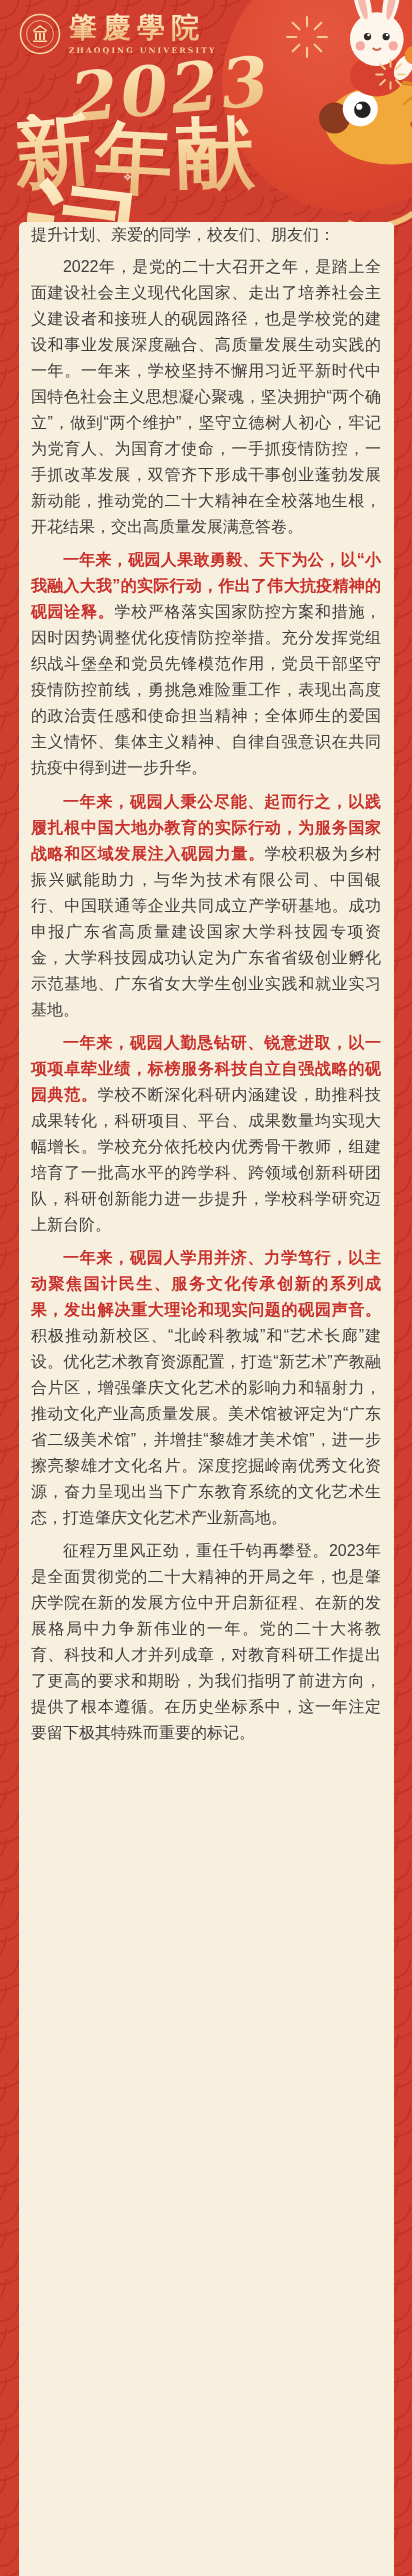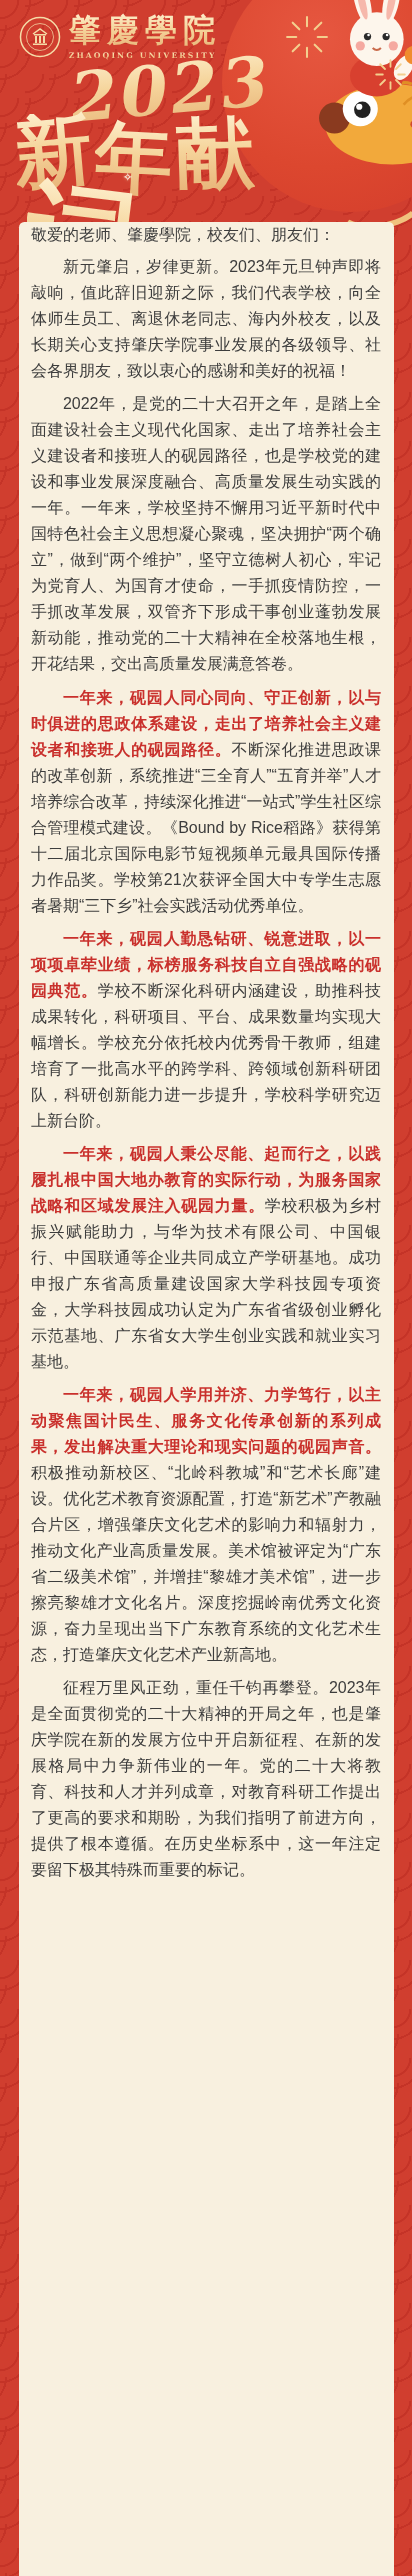--- a/index.html
+++ b/index.html
@@ -19,21 +19,21 @@
   }
   
   .festive-circle{
     position:absolute;left:222px;top:-46px;width:258px;height:258px;border-radius:50%;
     background:radial-gradient(circle at 38% 32%, #e65740 0%, #dc472f 55%, #d23b2b 100%);
     z-index:1;
   }
   .logo{position:absolute;left:18.5px;top:13.4px;display:flex;align-items:center;z-index:3;}
   .seal{width:42px;height:42px;flex:0 0 42px;}
   .logo-names{margin-left:8.2px;}
-  .logo-zh{font-family:Liberation Serif, serif;font-weight:bold;font-size:32px;letter-spacing:6.2px;line-height:1.1;}
+  .logo-zh{font-family:Liberation Serif, serif;font-weight:bold;font-size:28px;letter-spacing:6.2px;line-height:1.1;}
   .logo-en{font-family:"DejaVu Serif",serif;font-weight:bold;font-size:7.7px;letter-spacing:2.1px;margin-top:2.1px;}
   .year{
     position:absolute;left:70px;top:49px;z-index:3;
     font-family:"DejaVu Serif",serif;font-style:italic;font-weight:bold;
     font-size:68px;transform:rotate(-5deg);letter-spacing:3.1px;
   }
   .calligraphy{position:absolute;left:14.4px;top:112px;z-index:3;width:350px;
     font-family:"DejaVu Serif",serif;font-weight:bold;}
   .calligraphy .ch{display:inline-block;font-size:78px;line-height:1;}
   .calligraphy .ch1{transform:rotate(-5deg);}
@@ -157,26 +157,25 @@
   <span class="ch ch2 gold-text">年</span>
   <span class="ch ch3 gold-text">献</span>
   <span class="ch ch4 gold-text">词</span>
 </div>
 <div class="sparkle sp1">✦</div>
 <div class="sparkle sp2">✧</div>
 
 <div class="card">
 
   <div class="body-text">
-    <p class="salutation">敬爱的老师、肇慶學院，校友们、朋友们：</p>
+    <p class="salutation">提升计划、亲爱的同学，校友们、朋友们：</p>
 
-    <p class="para"><span class="lead"></span><span>新元肇启，岁律更新。2023年元旦钟声即将敲响，值此辞旧迎新之际，我们代表学校，向全体师生员工、离退休老同志、海内外校友，以及长期关心支持肇庆学院事业发展的各级领导、社会各界朋友，致以衷心的感谢和美好的祝福！</span></p>
     <p class="para"><span class="lead"></span><span>2022年，是党的二十大召开之年，是踏上全面建设社会主义现代化国家、走出了培养社会主义建设者和接班人的砚园路径，也是学校党的建设和事业发展深度融合、高质量发展生动实践的一年。一年来，学校坚持不懈用习近平新时代中国特色社会主义思想凝心聚魂，坚决拥护“两个确立”，做到“两个维护”，坚守立德树人初心，牢记为党育人、为国育才使命，一手抓疫情防控，一手抓改革发展，双管齐下形成干事创业蓬勃发展新动能，推动党的二十大精神在全校落地生根，开花结果，交出高质量发展满意答卷。</span></p>
-    <p class="para"><span class="lead">一年来，砚园人同心同向、守正创新，以与时俱进的思政体系建设，走出了培养社会主义建设者和接班人的砚园路径。</span><span>不断深化推进思政课的改革创新，系统推进“三全育人”“五育并举”人才培养综合改革，持续深化推进“一站式”学生社区综合管理模式建设。《Bound by Rice稻路》获得第十二届北京国际电影节短视频单元最具国际传播力作品奖。学校第21次获评全国大中专学生志愿者暑期“三下乡”社会实践活动优秀单位。</span></p>
+    <p class="para"><span class="lead">一年来，砚园人果敢勇毅、天下为公，以“小我融入大我”的实际行动，作出了伟大抗疫精神的砚园诠释。</span><span>学校严格落实国家防控方案和措施，因时因势调整优化疫情防控举措。充分发挥党组织战斗堡垒和党员先锋模范作用，党员干部坚守疫情防控前线，勇挑急难险重工作，表现出高度的政治责任感和使命担当精神；全体师生的爱国主义情怀、集体主义精神、自律自强意识在共同抗疫中得到进一步升华。</span></p>
+    <p class="para"><span class="lead">一年来，砚园人秉公尽能、起而行之，以践履扎根中国大地办教育的实际行动，为服务国家战略和区域发展注入砚园力量。</span><span>学校积极为乡村振兴赋能助力，与华为技术有限公司、中国银行、中国联通等企业共同成立产学研基地。成功申报广东省高质量建设国家大学科技园专项资金，大学科技园成功认定为广东省省级创业孵化示范基地、广东省女大学生创业实践和就业实习基地。</span></p>
     <p class="para"><span class="lead">一年来，砚园人勤恳钻研、锐意进取，以一项项卓荦业绩，标榜服务科技自立自强战略的砚园典范。</span><span>学校不断深化科研内涵建设，助推科技成果转化，科研项目、平台、成果数量均实现大幅增长。学校充分依托校内优秀骨干教师，组建培育了一批高水平的跨学科、跨领域创新科研团队，科研创新能力进一步提升，学校科学研究迈上新台阶。</span></p>
-    <p class="para"><span class="lead">一年来，砚园人秉公尽能、起而行之，以践履扎根中国大地办教育的实际行动，为服务国家战略和区域发展注入砚园力量。</span><span>学校积极为乡村振兴赋能助力，与华为技术有限公司、中国银行、中国联通等企业共同成立产学研基地。成功申报广东省高质量建设国家大学科技园专项资金，大学科技园成功认定为广东省省级创业孵化示范基地、广东省女大学生创业实践和就业实习基地。</span></p>
     <p class="para"><span class="lead">一年来，砚园人学用并济、力学笃行，以主动聚焦国计民生、服务文化传承创新的系列成果，发出解决重大理论和现实问题的砚园声音。</span><span>积极推动新校区、“北岭科教城”和“艺术长廊”建设。优化艺术教育资源配置，打造“新艺术”产教融合片区，增强肇庆文化艺术的影响力和辐射力，推动文化产业高质量发展。美术馆被评定为“广东省二级美术馆”，并增挂“黎雄才美术馆”，进一步擦亮黎雄才文化名片。深度挖掘岭南优秀文化资源，奋力呈现出当下广东教育系统的文化艺术生态，打造肇庆文化艺术产业新高地。</span></p>
     <p class="para"><span class="lead"></span><span>征程万里风正劲，重任千钧再攀登。2023年是全面贯彻党的二十大精神的开局之年，也是肇庆学院在新的发展方位中开启新征程、在新的发展格局中力争新伟业的一年。党的二十大将教育、科技和人才并列成章，对教育科研工作提出了更高的要求和期盼，为我们指明了前进方向，提供了根本遵循。在历史坐标系中，这一年注定要留下极其特殊而重要的标记。</span></p>
 
   </div>
 
 </div>
 
 
 </body></html>

